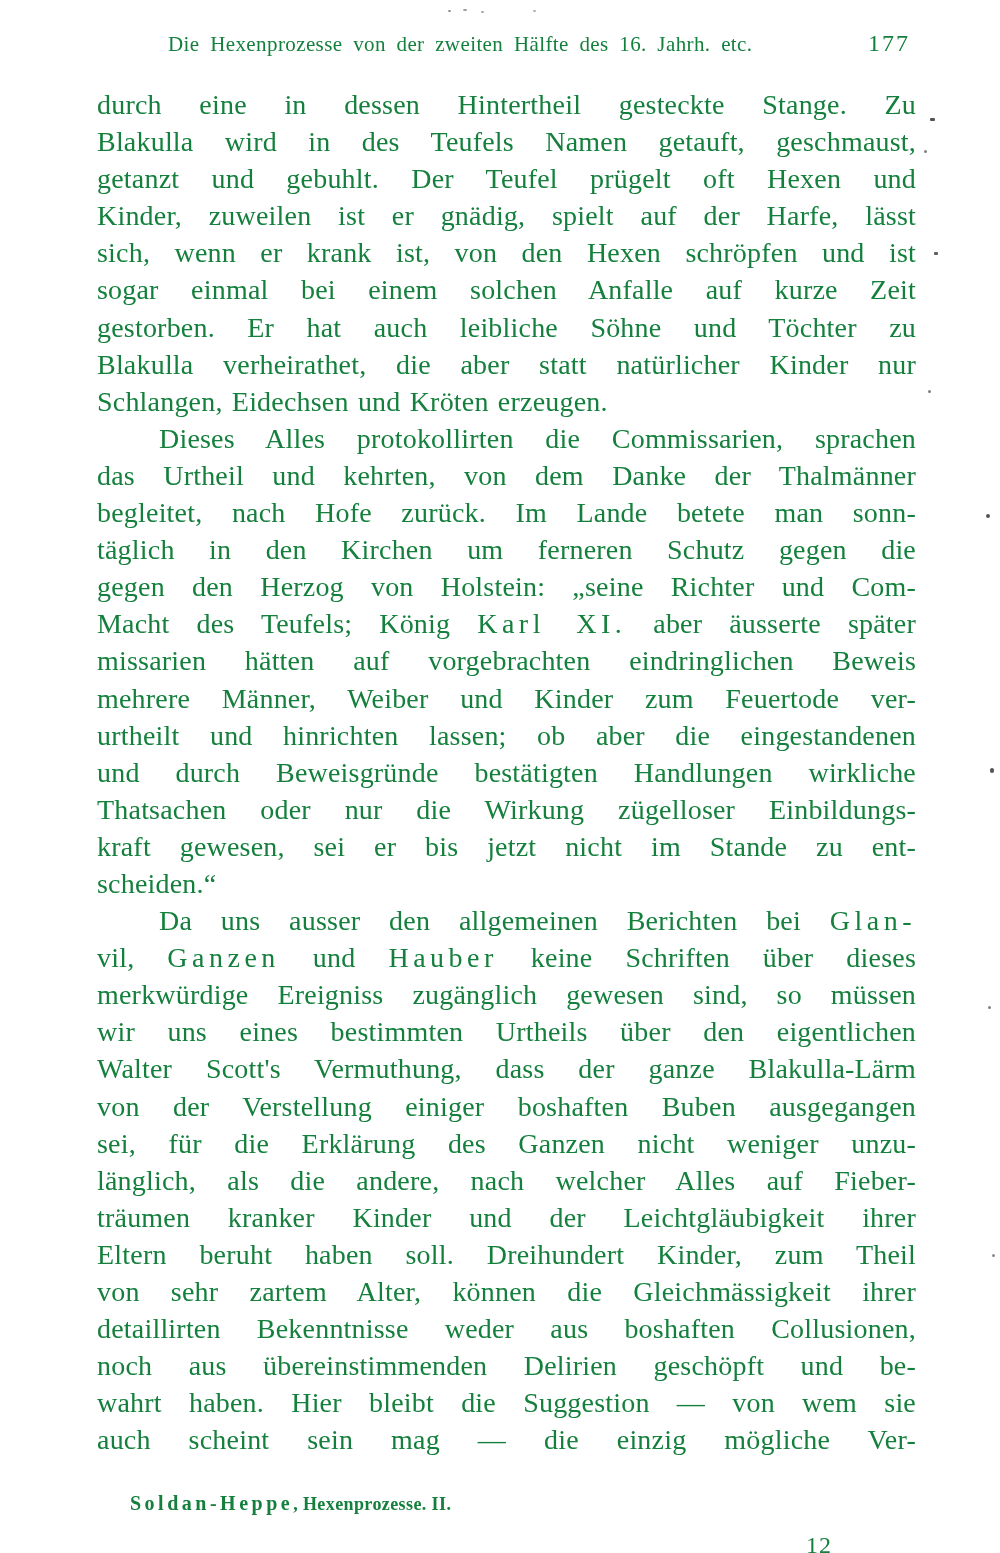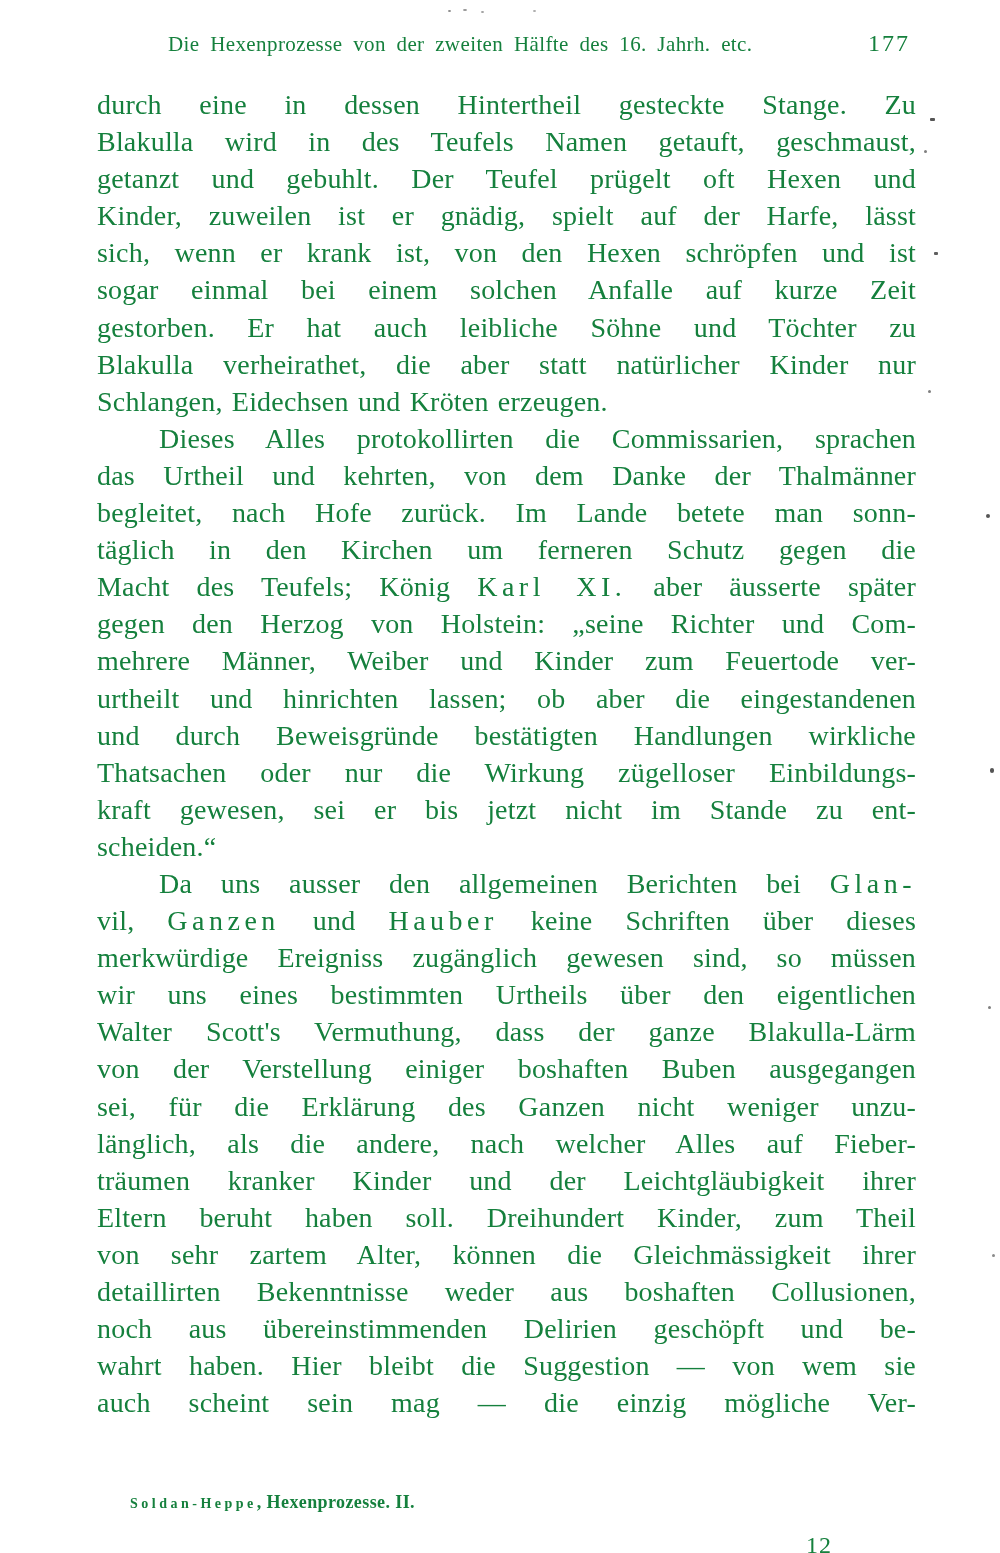--- a/index.html
+++ b/index.html
@@ -72,21 +72,21 @@
     width: 740px;
     height: 30px;
     font-size: 18.5px;
   }
   .footer-signature {
     white-space: nowrap;
   }
   .sp-footer {
     letter-spacing: 3.5px;
     font-weight: bold;
-    font-size: 14px;
+    font-size: 20px;
     text-align: center;
   }
   .footer-rest {
     font-weight: bold;
     font-size: 18px;
     letter-spacing: 0.4px;
   }
   .footer-sheet {
     position: absolute;
     left: 676px;
@@ -118,22 +118,23 @@
       <div class="line"><span>Kinder, zuweilen ist er gnädig, spielt auf der Harfe, lässt</span></div>
       <div class="line"><span>sich, wenn er krank ist, von den Hexen schröpfen und ist</span></div>
       <div class="line"><span>sogar einmal bei einem solchen Anfalle auf kurze Zeit</span></div>
       <div class="line"><span>gestorben. Er hat auch leibliche Söhne und Töchter zu</span></div>
       <div class="line"><span>Blakulla verheirathet, die aber statt natürlicher Kinder nur</span></div>
       <div class="line para-end"><span>Schlangen, Eidechsen und Kröten erzeugen.</span></div>
       <div class="line indent"><span>Dieses Alles protokollirten die Commissarien, sprachen</span></div>
       <div class="line"><span>das Urtheil und kehrten, von dem Danke der Thalmänner</span></div>
       <div class="line"><span>begleitet, nach Hofe zurück. Im Lande betete man sonn-</span></div>
       <div class="line"><span>täglich in den Kirchen um ferneren Schutz gegen die</span></div>
+      <div class="line"><span>gegen den Herzog von Holstein: „seine Richter und Com-</span></div>
       <div class="line"><span>Macht des Teufels; König </span><span class="sp">Karl XI.</span><span> aber äusserte später</span></div>
-      <div class="line"><span>gegen den Herzog von Holstein: „seine Richter und Com-</span></div>
+      <div class="line"><span>missarien hätten auf vorgebrachten eindringlichen Beweis</span></div>
       <div class="line"><span>mehrere Männer, Weiber und Kinder zum Feuertode ver-</span></div>
       <div class="line"><span>urtheilt und hinrichten lassen; ob aber die eingestandenen</span></div>
       <div class="line"><span>und durch Beweisgründe bestätigten Handlungen wirkliche</span></div>
       <div class="line"><span>Thatsachen oder nur die Wirkung zügelloser Einbildungs-</span></div>
       <div class="line"><span>kraft gewesen, sei er bis jetzt nicht im Stande zu ent-</span></div>
       <div class="line para-end"><span>scheiden.“</span></div>
       <div class="line indent"><span>Da uns ausser den allgemeinen Berichten bei </span><span class="sp">Glan-</span></div>
       <div class="line"><span>vil, </span><span class="sp">Ganzen</span><span> und </span><span class="sp">Hauber</span><span> keine Schriften über dieses</span></div>
       <div class="line"><span>merkwürdige Ereigniss zugänglich gewesen sind, so müssen</span></div>
       <div class="line"><span>wir uns eines bestimmten Urtheils über den eigentlichen</span></div>

